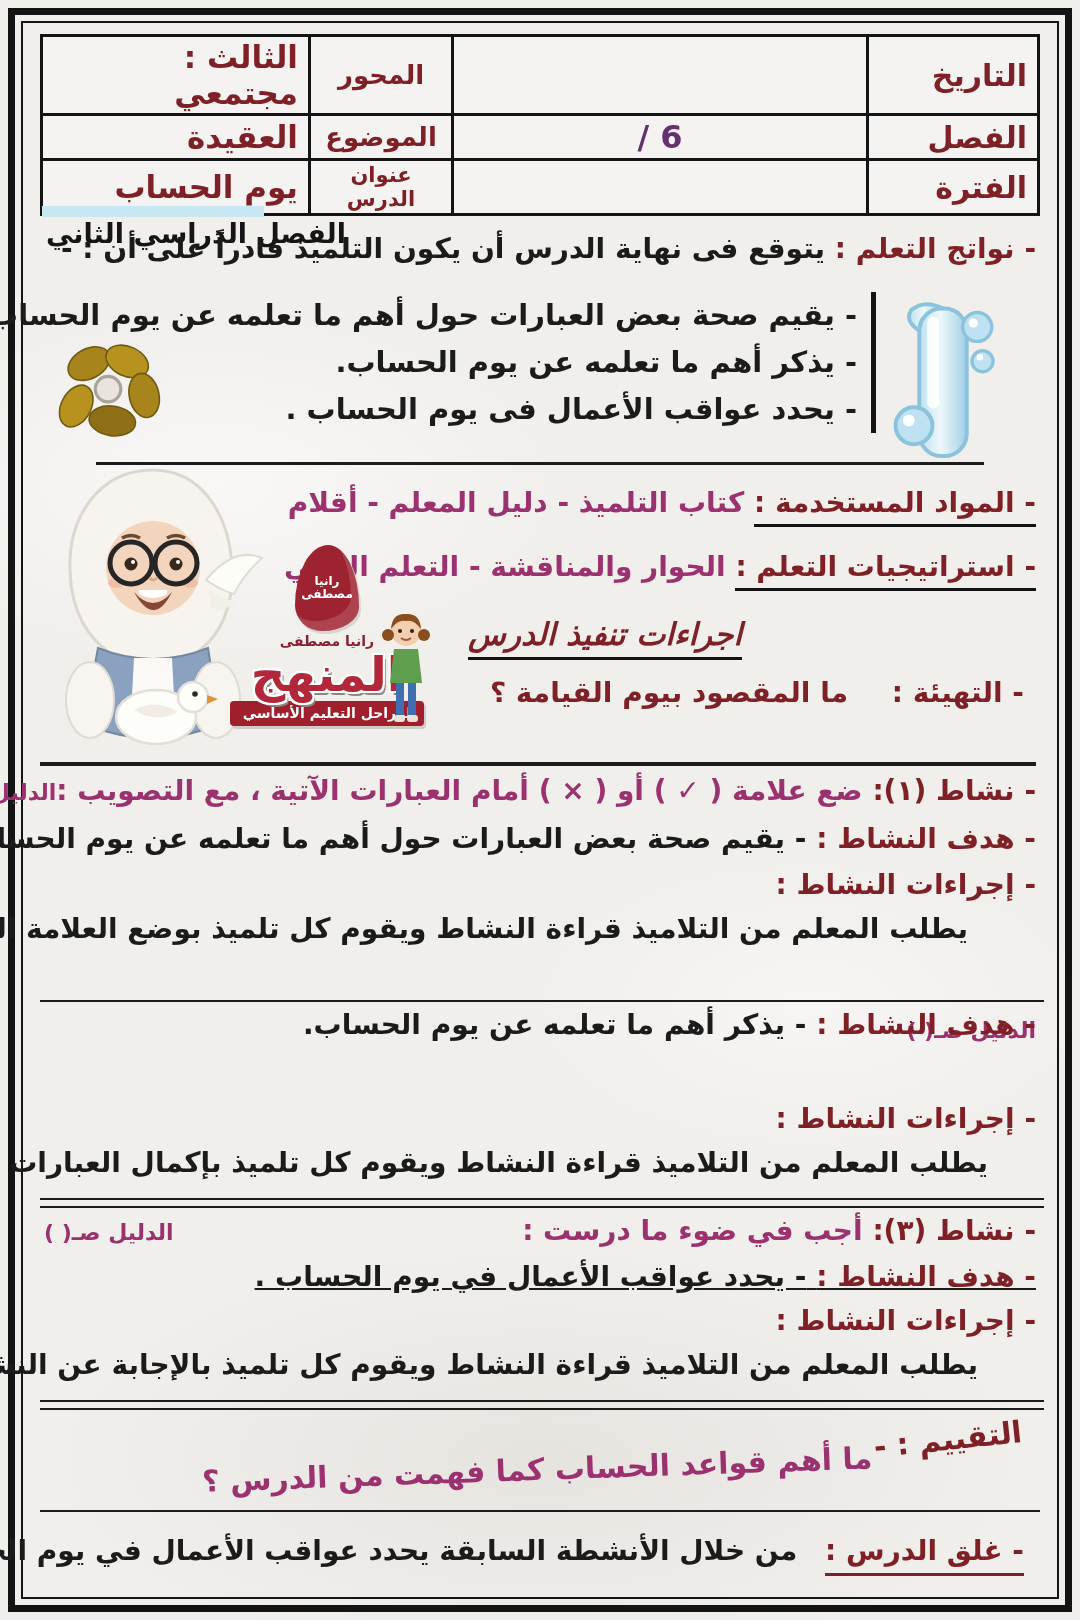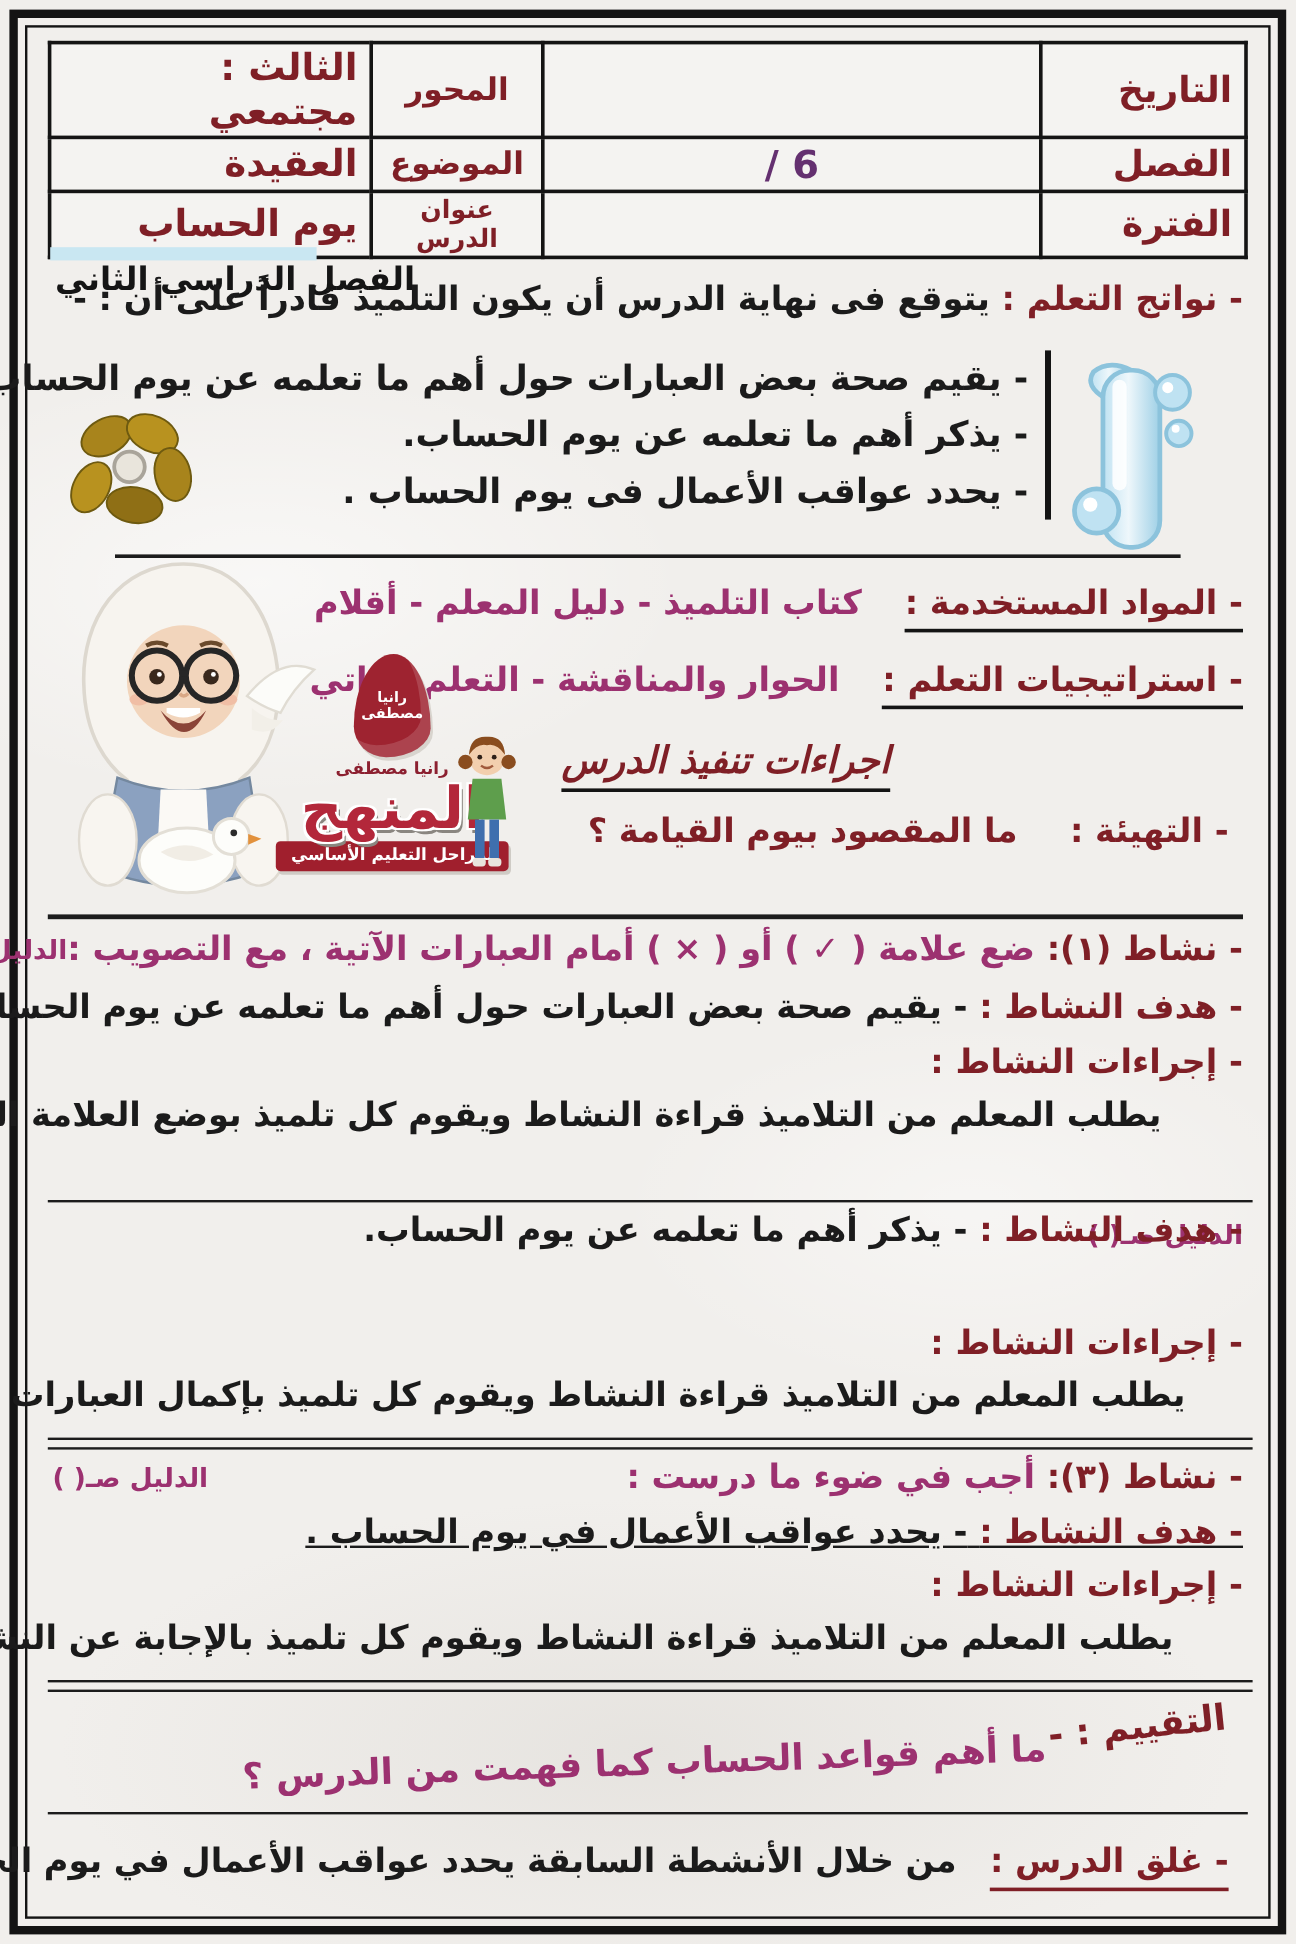--- a/index.html
+++ b/index.html
@@ -42,21 +42,21 @@
   .obj-ornament{width:122px;height:166px;margin-top:6px;}
   .obj-text{border-right:5px solid #141414;padding-right:14px;margin-right:6px;font-size:29px;line-height:1.62;text-align:right;white-space:nowrap;}
 
   .flower{position:absolute;left:48px;top:336px;width:118px;height:104px;}
 
   .hr{position:absolute;border-top:3px solid #1c1c1c;height:0;}
   .hr.thin{border-top-width:2px;}
   .hr.dbl{border-bottom:2px solid #1c1c1c;height:6px;}
 
   .label-u{border-bottom:3px solid #141414;padding-bottom:5px;}
-  .val-gap{margin-right:26px;}
+  .val-gap{}
 
   .girl{position:absolute;left:38px;top:462px;width:230px;height:305px;}
   .logo{position:absolute;left:222px;top:545px;width:210px;height:250px;text-align:center;direction:rtl;}
   .logo-drop{position:relative;margin:0 auto;width:64px;height:86px;background:#9e2330;
     border-radius:52% 48% 58% 42%/70% 72% 28% 30%;box-shadow:inset -8px -10px 0 rgba(255,255,255,.15),2px 3px 0 #d8d4ce;}
   .logo-drop span{position:absolute;inset:0;display:flex;align-items:center;justify-content:center;color:#fff;font-size:12px;line-height:1.1;padding:6px;}
   .logo-script{font-size:14px;color:#8c2030;margin-top:2px;letter-spacing:1px;}
   .logo-brand{font-size:48px;color:#b3273a;line-height:1.05;
     text-shadow:-2px -2px 0 #fff,2px -2px 0 #fff,-2px 2px 0 #fff,2px 2px 0 #fff,3px 4px 0 #8a8680;}
   .logo-ribbon{margin:2px auto 0;width:182px;background:#a01f2d;color:#fff;font-size:14px;padding:4px 6px 5px;border-radius:4px;box-shadow:2px 3px 0 #cfcbc5;}

